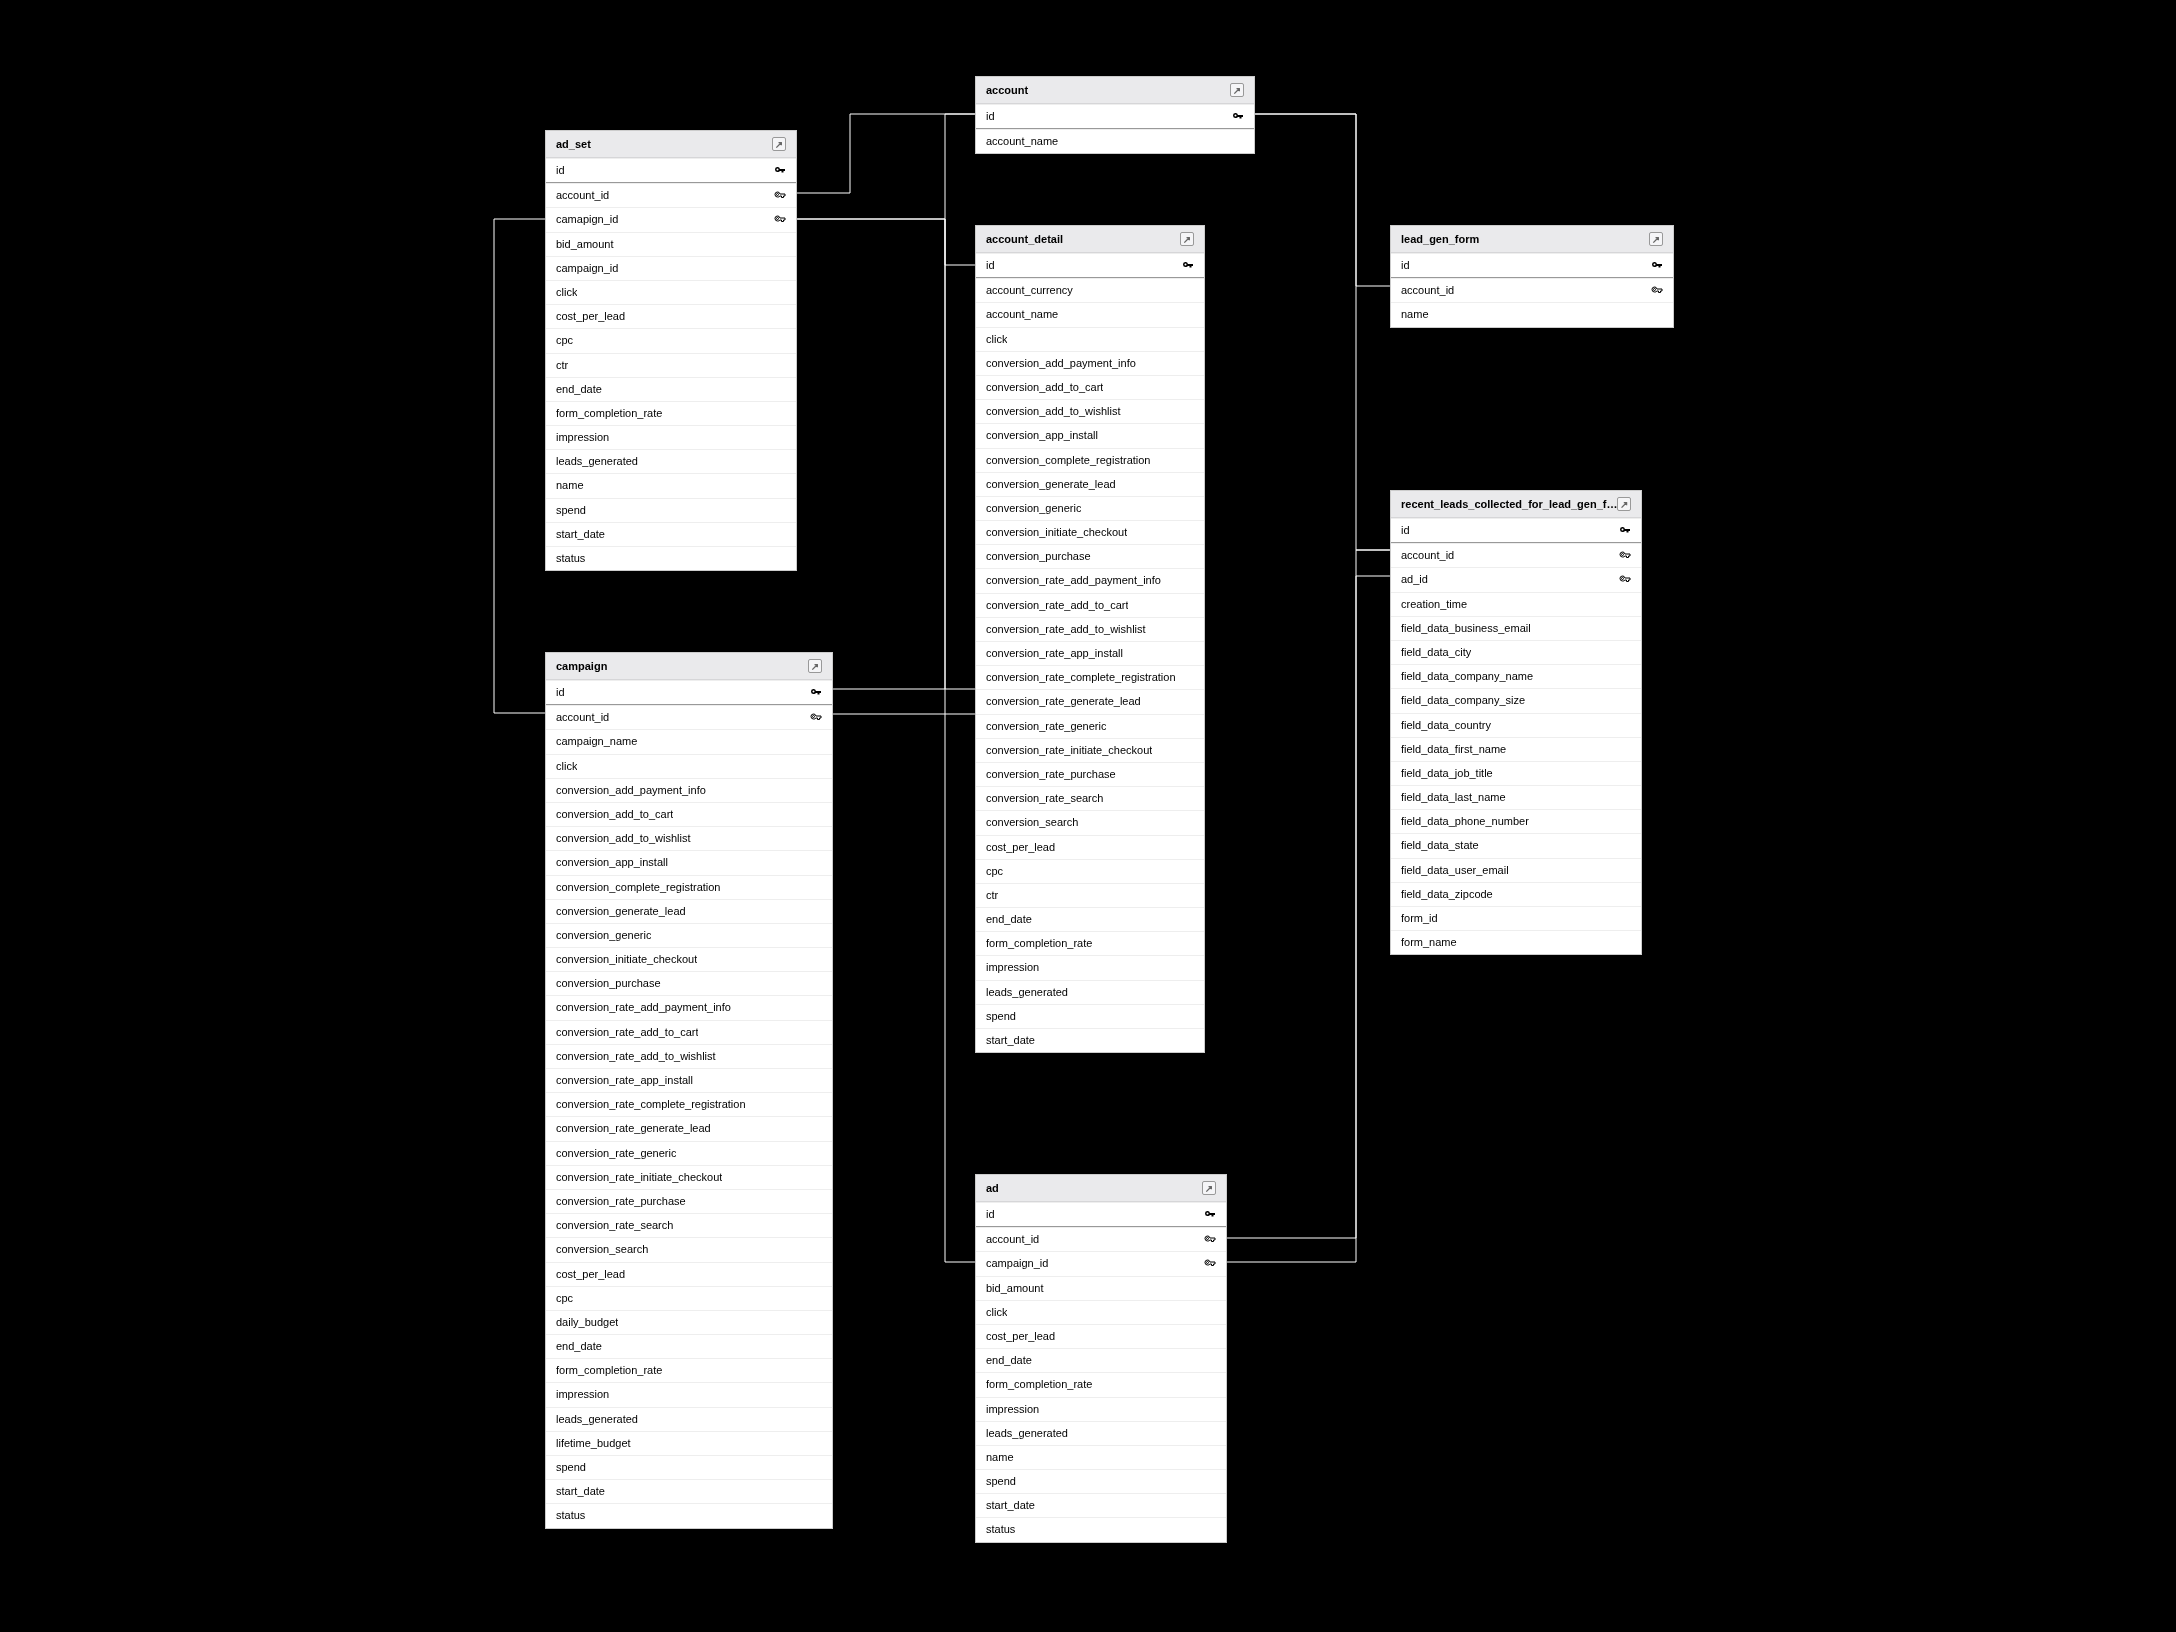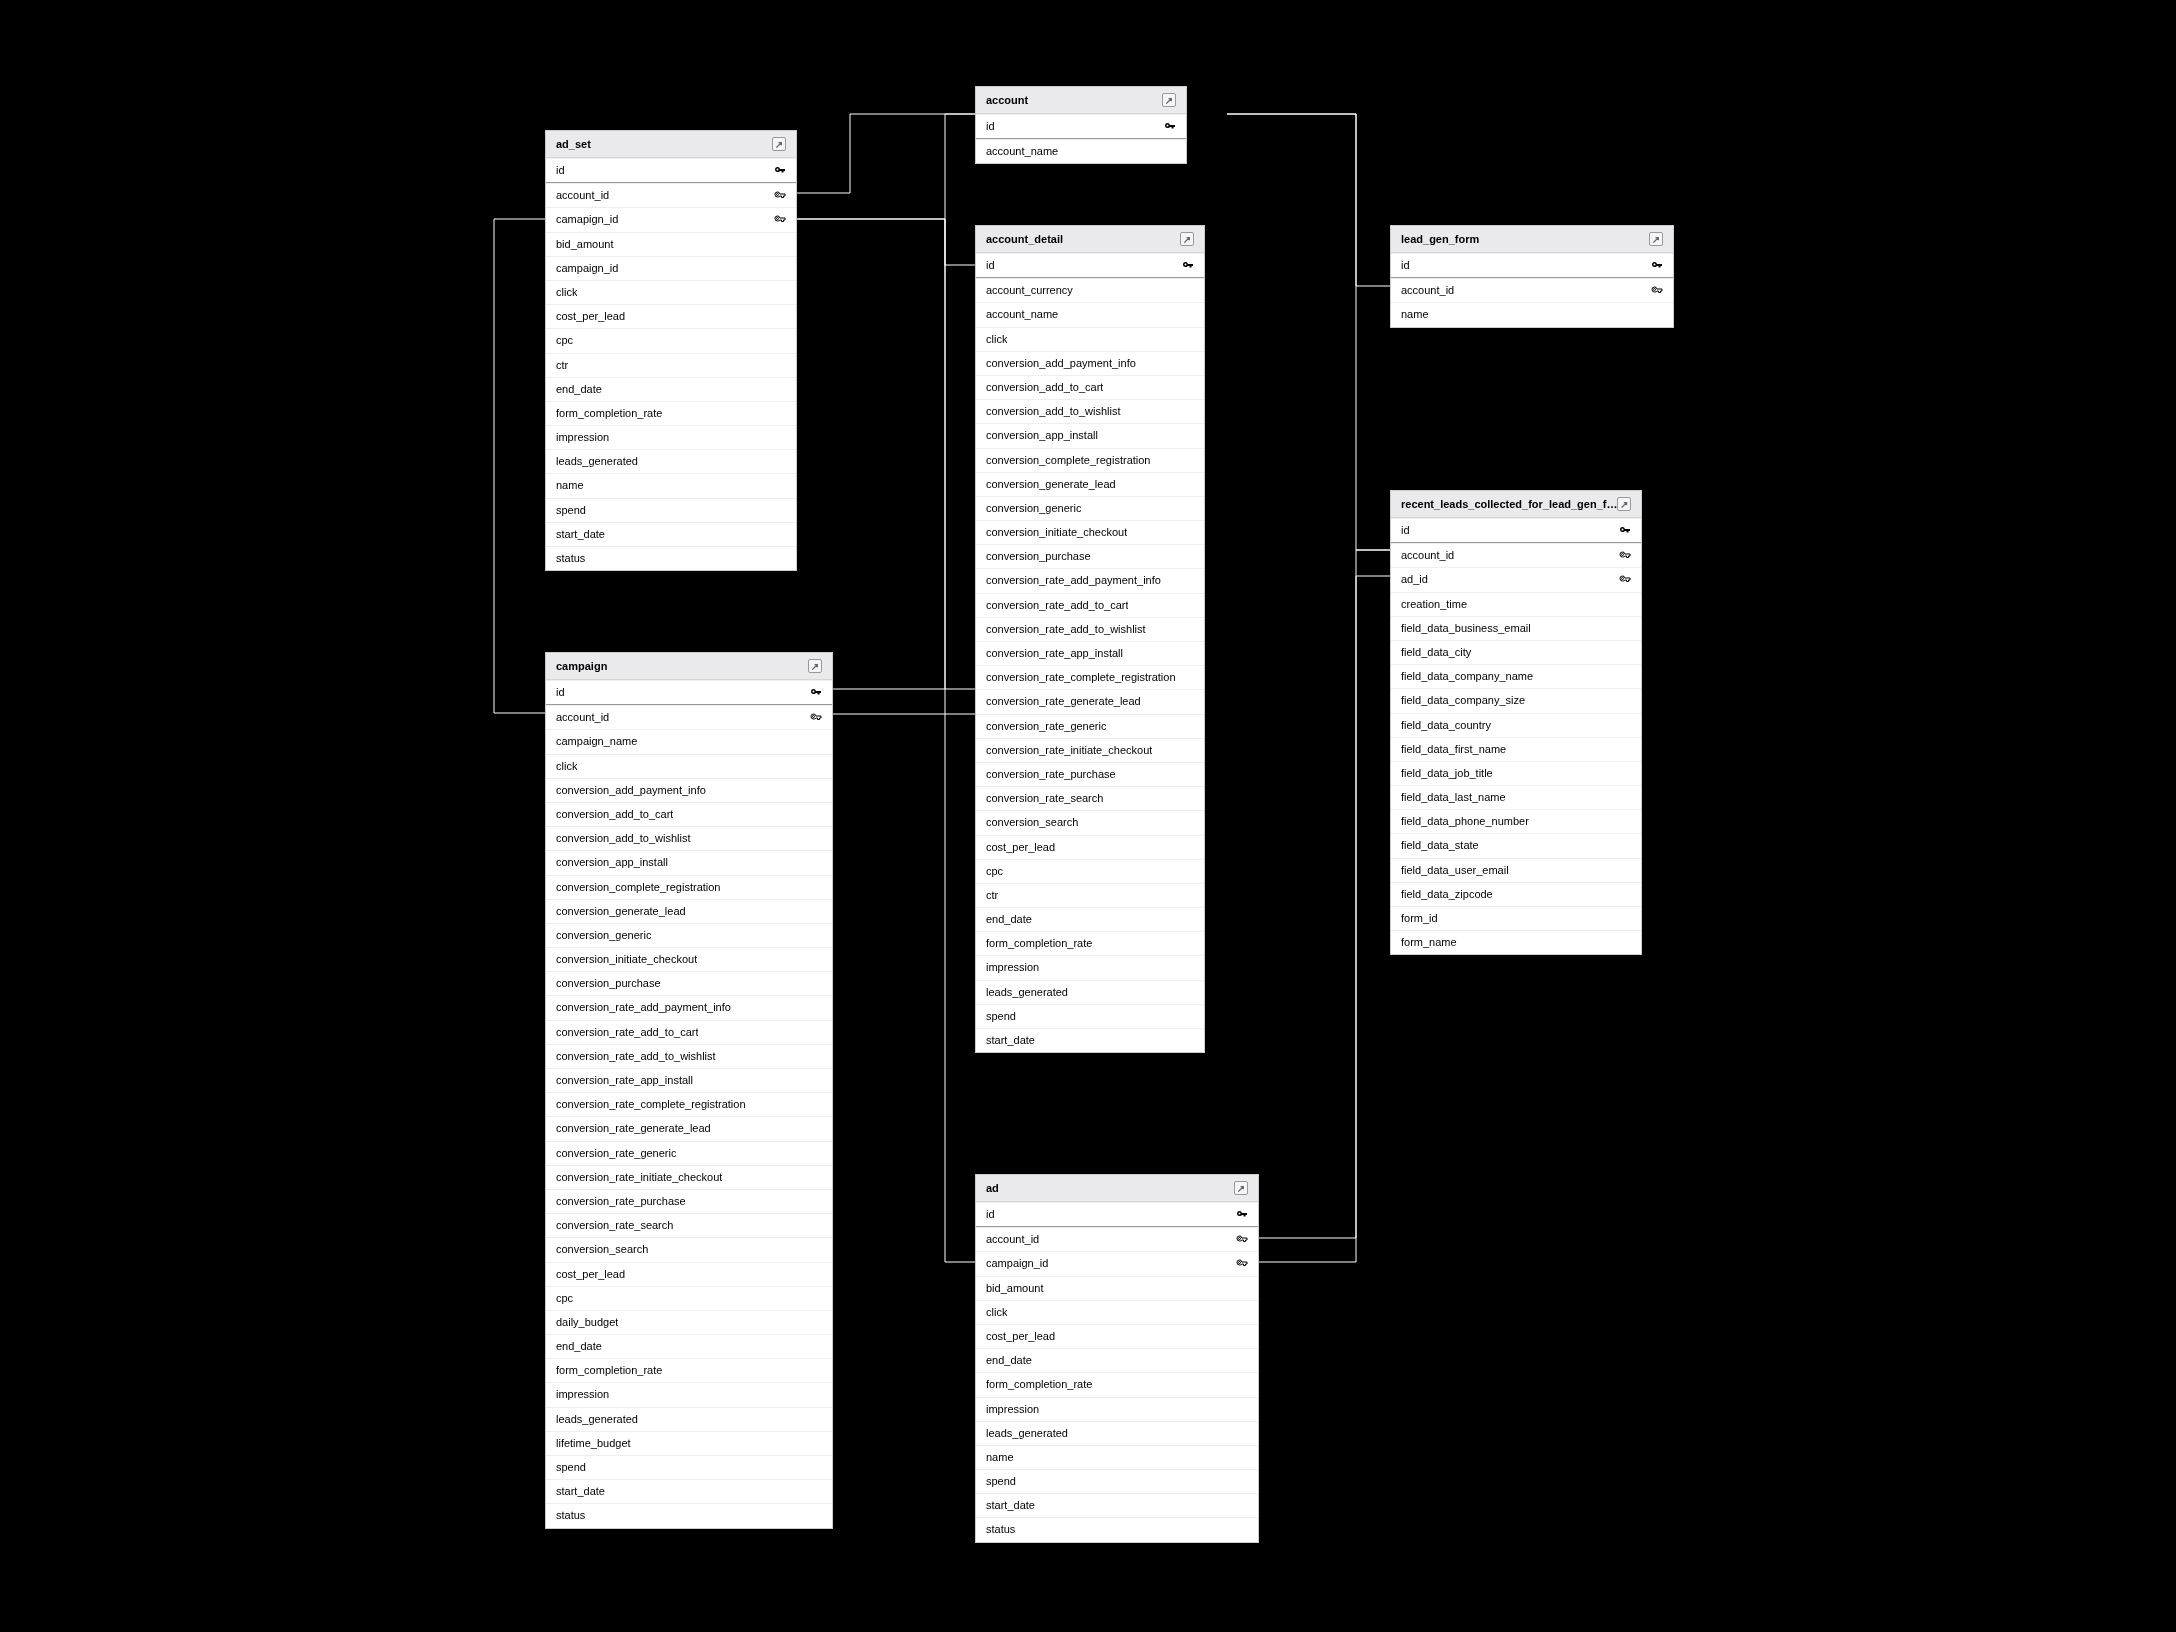--- a/index.html
+++ b/index.html
@@ -286,21 +286,21 @@
       </div>
       <div class="row">
         <span class="field">start_date</span>
         <span></span>
       </div>
       <div class="row">
         <span class="field">status</span>
         <span></span>
       </div>
     </div>
-  <div id="tbl-account" class="table" style="left: 975px; top: 76px; width: 212px; margin-top: 10px;">
+  <div id="tbl-account" class="table" style="left: 975px; top: 76px; width: 280px;">
       <div class="hdr">
         <span class="title">account</span>
         <span class="expand-icon">↗</span>
       </div>
       <div class="row pk-divider">
         <span class="field">id</span>
         <svg class="key-icon" viewBox="0 0 24 24">
           <path fill="currentColor" d="M7 14a5 5 0 1 1 4.9-6H22v4h-3v3h-4v-3h-3.1A5 5 0 0 1 7 14zm-2-5a2 2 0 1 0 4 0 2 2 0 0 0-4 0z"></path>
         </svg>
       </div>
@@ -442,21 +442,21 @@
       </div>
       <div class="row">
         <span class="field">spend</span>
         <span></span>
       </div>
       <div class="row">
         <span class="field">start_date</span>
         <span></span>
       </div>
     </div>
-  <div id="tbl-ad" class="table" style="left: 975px; top: 1174px; width: 284px;">
+  <div id="tbl-ad" class="table" style="left: 975px; top: 1174px; width: 252px;">
       <div class="hdr">
         <span class="title">ad</span>
         <span class="expand-icon">↗</span>
       </div>
       <div class="row pk-divider">
         <span class="field">id</span>
         <svg class="key-icon" viewBox="0 0 24 24">
           <path fill="currentColor" d="M7 14a5 5 0 1 1 4.9-6H22v4h-3v3h-4v-3h-3.1A5 5 0 0 1 7 14zm-2-5a2 2 0 1 0 4 0 2 2 0 0 0-4 0z"></path>
         </svg>
       </div>

